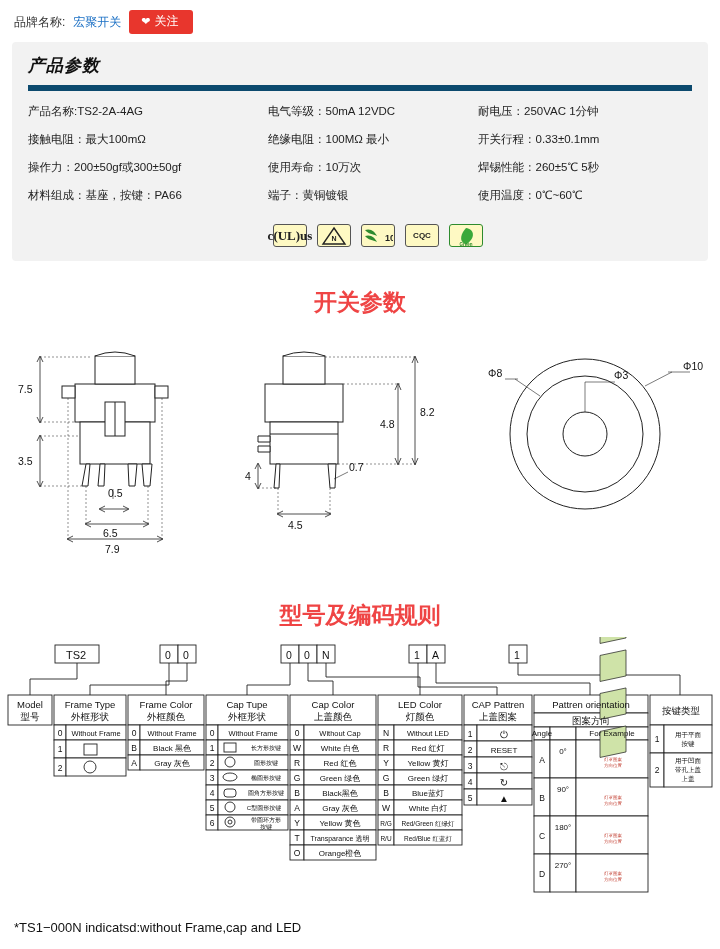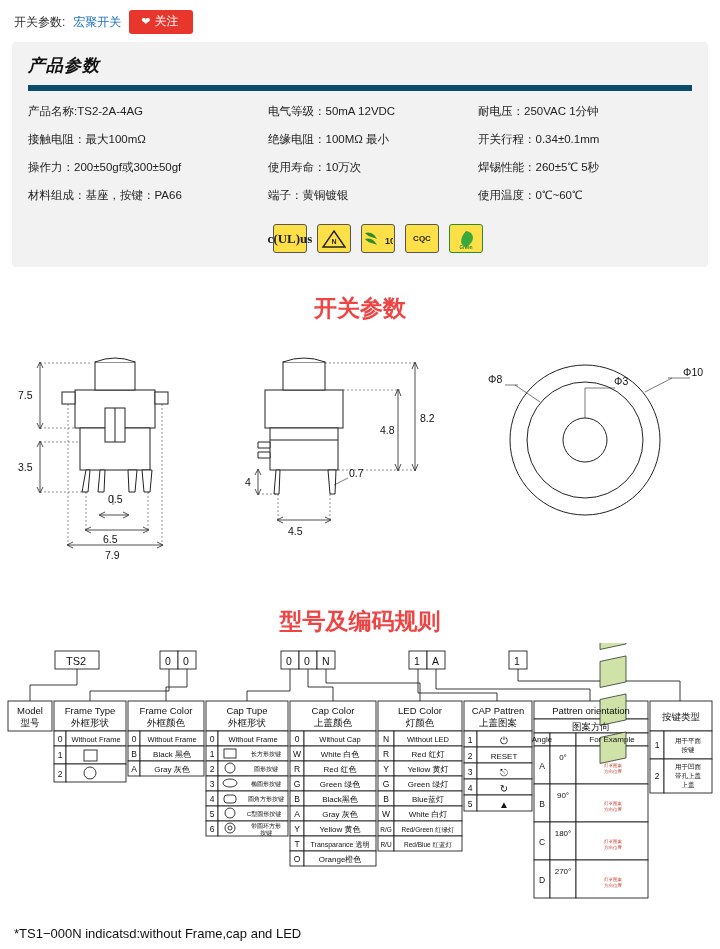--- a/index.html
+++ b/index.html
@@ -54,24 +54,24 @@
   }
   .params-grid div { padding:6.5px 0; }
 
   .cert-row {
     display:flex; gap:10px; align-items:center;
     justify-content:flex-start;
     margin-top:2px;
     padding-left:245px;
   }
   .cert {
-    width:34px; height:29px;
+    width:34px; height:23px;
     border:1px solid #555;
     border-radius:3px;
-    background:#fde047;
+    background:#fef9c3;
     display:flex; align-items:center; justify-content:center;
     font-size:8px; font-weight:bold; color:#222;
     position:relative;
   }
   .cert.green { border-color:#2e8b2e; color:#2e8b2e; }
   .cert-ul { font-family:"Liberation Serif", serif; font-size:13px; }
 
   
   .section-title {
     text-align:center;
@@ -95,37 +95,37 @@
     color:#111;
     line-height:1.75;
   }
 
   svg text { font-family:"Liberation Sans", sans-serif; }
 </style>
 </head>
 <body>
 
 <div class="brand-bar">
-  <span class="brand-label">开关参数:</span>
+  <span class="brand-label">品牌名称:</span>
   <span class="brand-name">宏聚开关</span>
   <span class="follow-btn">
     <span class="heart">❤</span>
     <span>关注</span>
   </span>
 </div>
 
 <div class="params-panel">
   <div class="params-title">产品参数</div>
   <div class="params-grid">
     <div>产品名称:TS2-2A-4AG</div>
     <div>电气等级：50mA  12VDC</div>
     <div>耐电压：250VAC  1分钟</div>
     <div>接触电阻：最大100mΩ</div>
     <div>绝缘电阻：100MΩ 最小</div>
-    <div>开关行程：0.34±0.1mm</div>
+    <div>开关行程：0.33±0.1mm</div>
     <div>操作力：200±50gf或300±50gf</div>
     <div>使用寿命：10万次</div>
     <div>焊锡性能：260±5℃  5秒</div>
     <div>材料组成：基座，按键：PA66</div>
     <div>端子：黄铜镀银</div>
     <div>使用温度：0℃~60℃</div>
     <div></div>
     <div></div>
   </div>
   <div class="cert-row">

